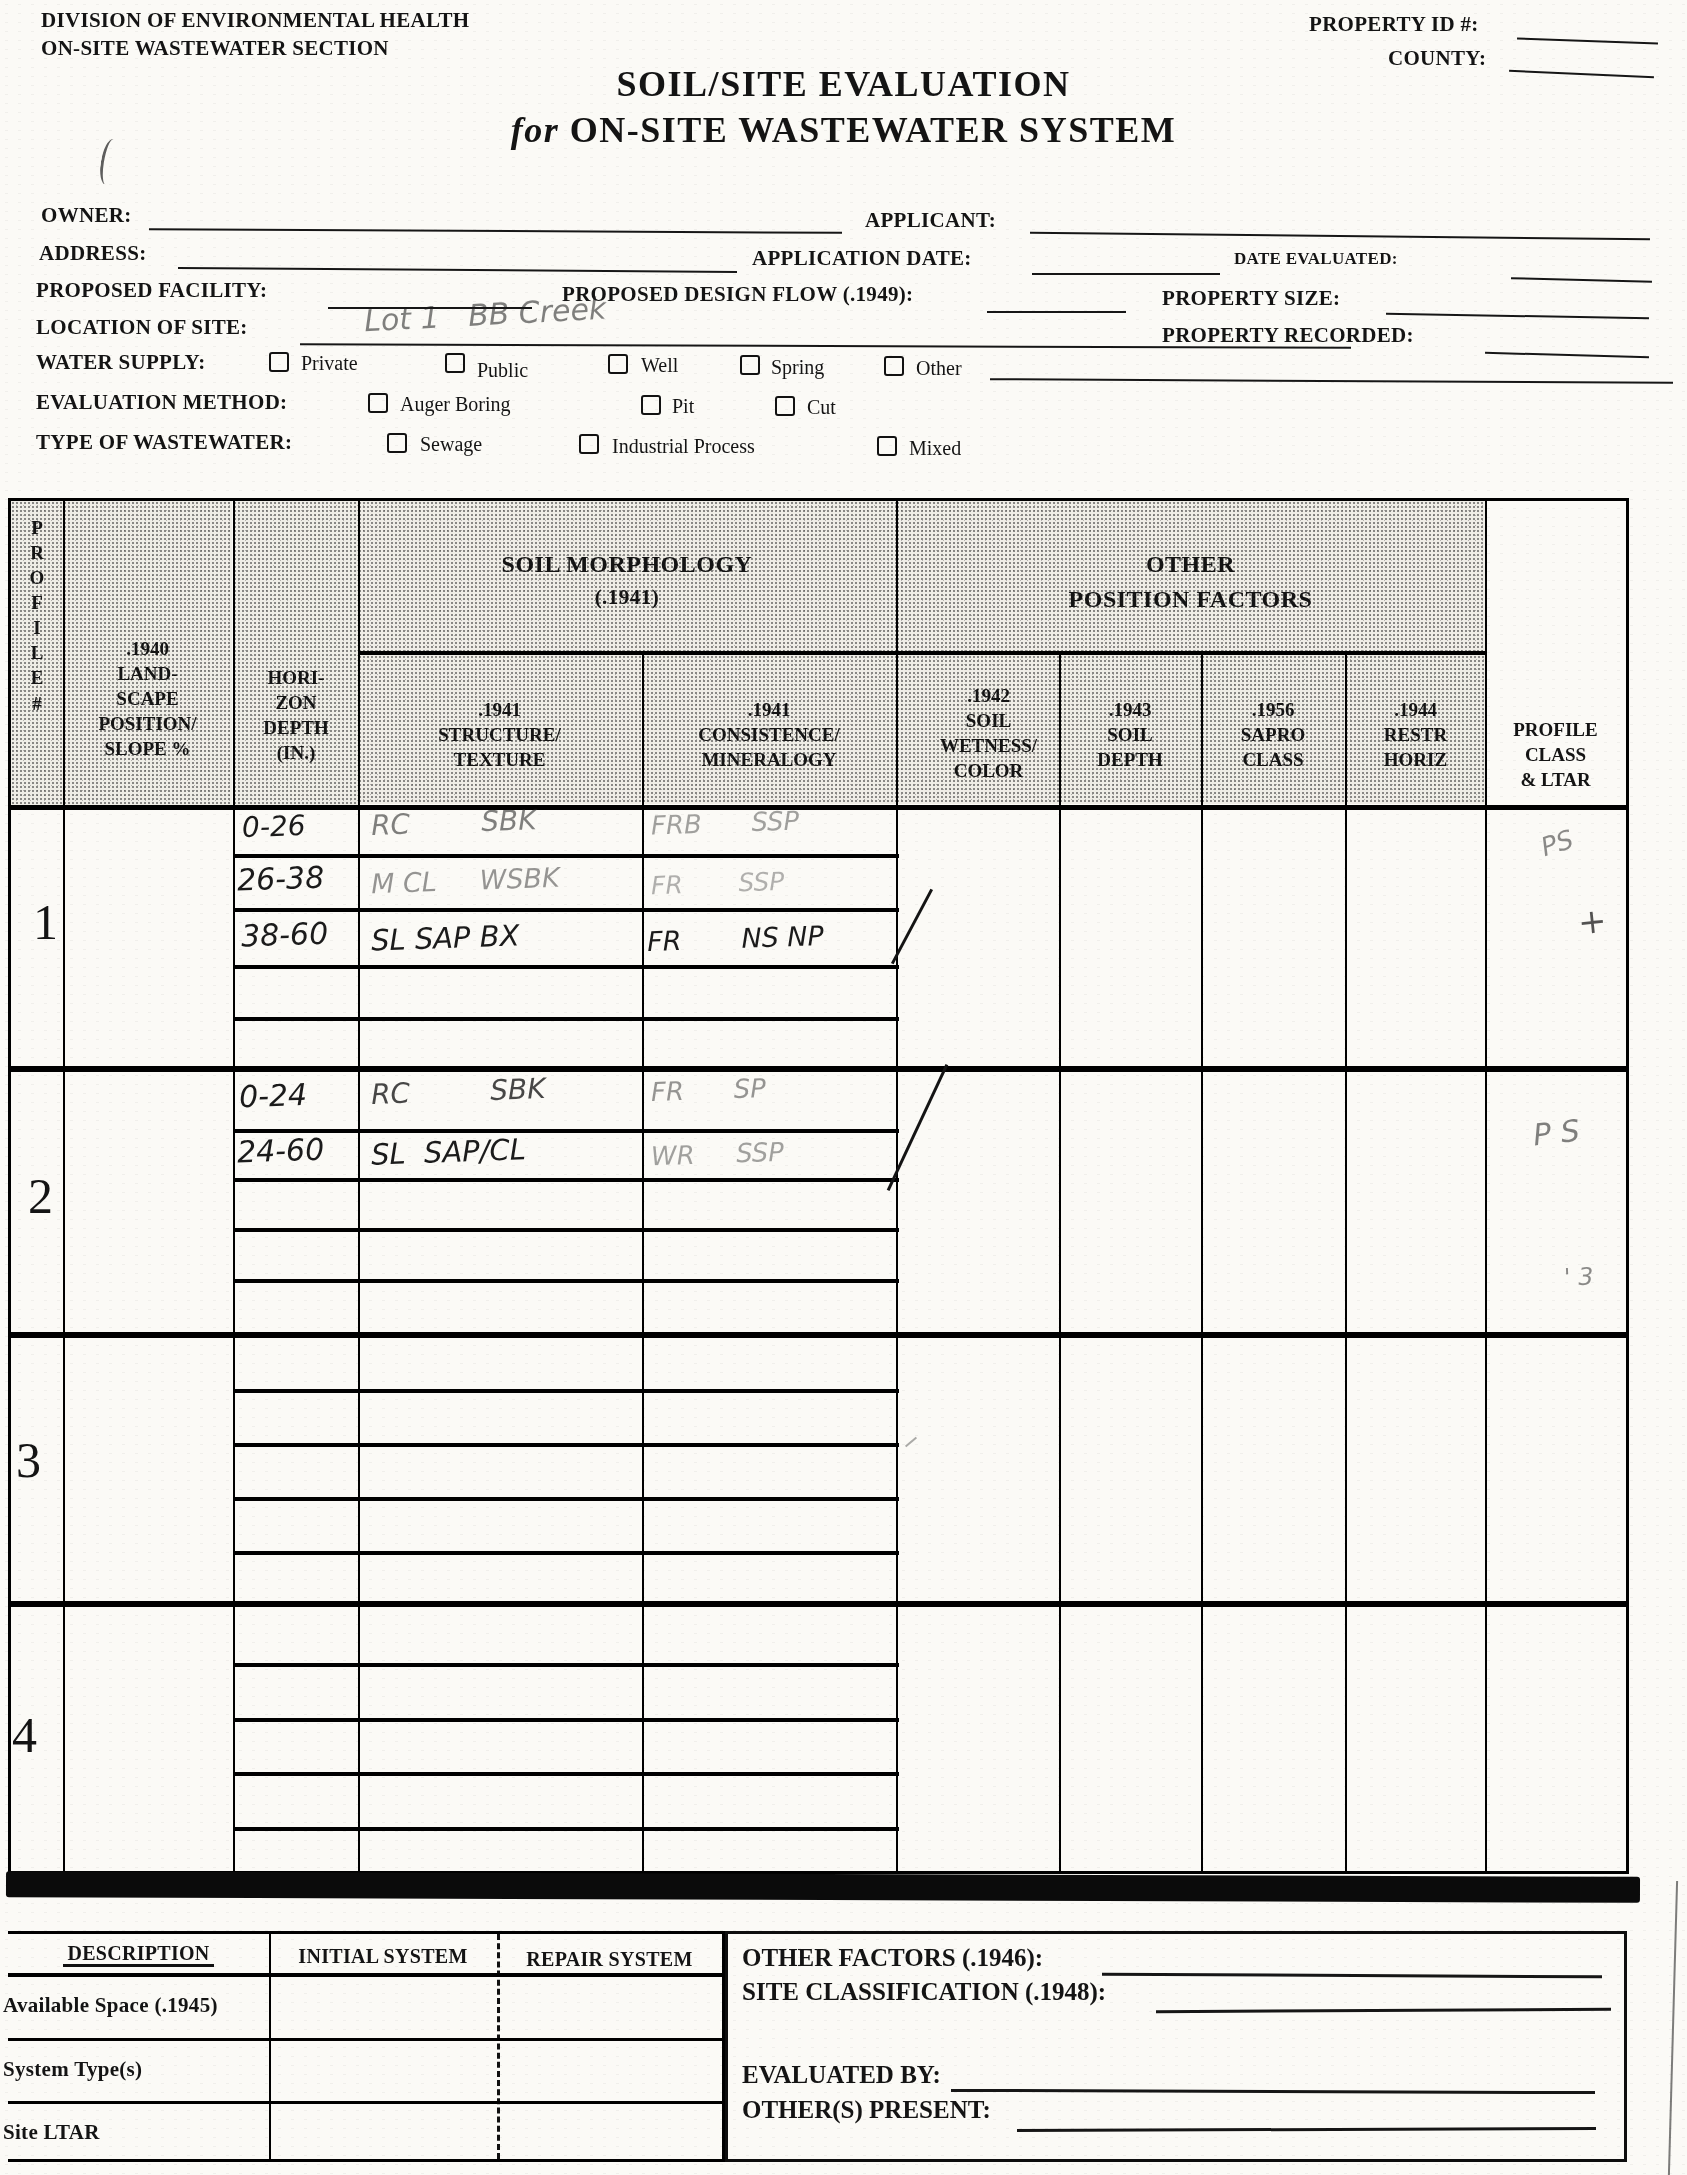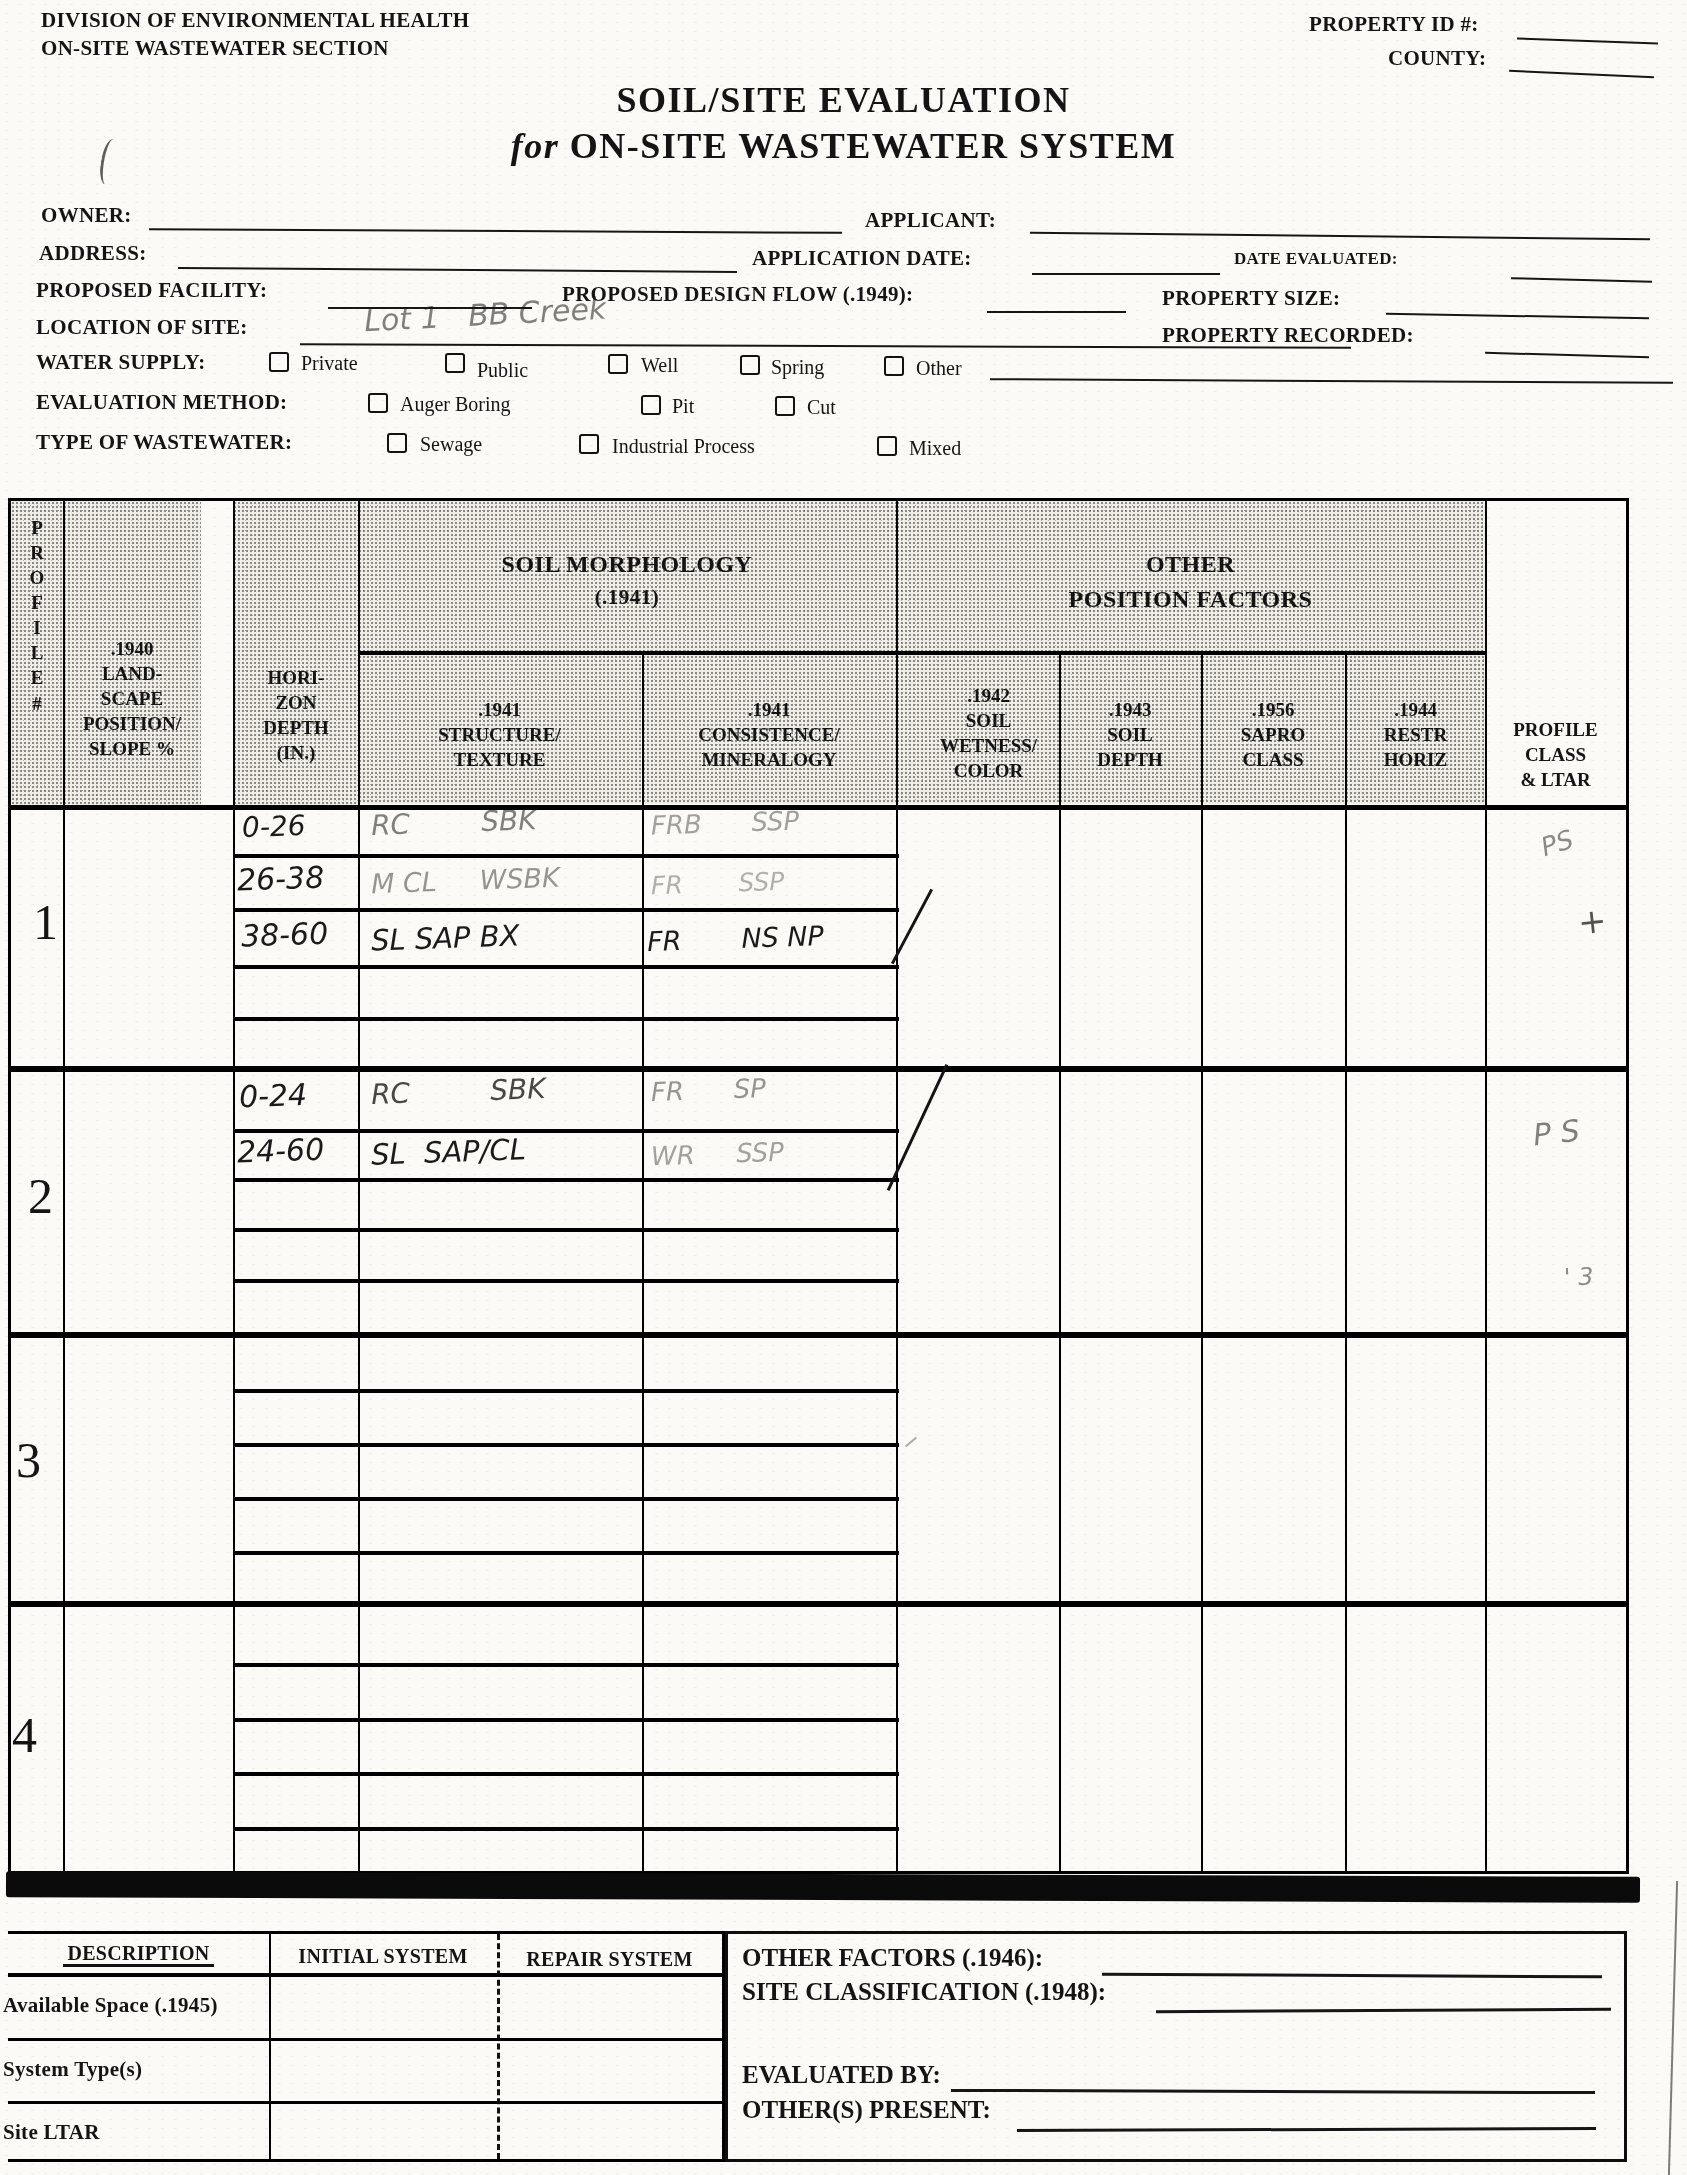--- a/index.html
+++ b/index.html
@@ -25,21 +25,21 @@
   }
   .hcell{position:absolute; text-align:center; font-weight:bold;}
   .hcell div{font-size:19px; line-height:1.32;}
   .gtxt div{font-size:24px; line-height:1.45; letter-spacing:0.5px;}
   .vl{position:absolute; width:2px; background:#000; top:0;}
   .hl{position:absolute; background:#000; left:0;}
   .subline{position:absolute; left:222px; width:666px; height:4px; background:#000;}
   .sep{position:absolute; left:0; width:100%; height:6px; background:#000;}
   .pnum{position:absolute; font-size:50px; font-weight:normal;}
   .stroke{position:absolute; background:#141414;}
-  .title{left:0; width:1687px; text-align:center; font-weight:bold; letter-spacing:1.5px;margin-top:16px;}
+  .title{left:0; width:1687px; text-align:center; font-weight:bold; letter-spacing:1.5px;}
 </style>
 </head>
 <body>
 
 <div class="page">
 
   <div class="abs lbl" style="left:41px;top:8px;font-size:21px;">DIVISION OF ENVIRONMENTAL HEALTH</div>
   <div class="abs lbl" style="left:41px;top:36px;font-size:21px;text-align:center;">ON-SITE WASTEWATER SECTION</div>
 
   <div class="abs lbl" style="left:1309px;top:12px;font-size:21px;">PROPERTY ID #:</div>
@@ -114,21 +114,21 @@
         <div>R</div>
         <div>O</div>
         <div>F</div>
         <div>I</div>
         <div>L</div>
         <div>E</div>
         <div>#</div>
       </div>
     </div>
 
-    <div class="hcell shade" style="left:52px;top:0;width:138px;height:304px;">
+    <div class="hcell shade" style="left:52px;top:0;width:169px;height:304px;">
       <div style="padding-top:135px;">
         <div>.1940</div>
         <div>LAND-</div>
         <div>SCAPE</div>
         <div>POSITION/</div>
         <div>SLOPE %</div>
       </div>
     </div>
 
     <div class="hcell shade" style="left:222px;top:0;width:126px;height:304px;">

